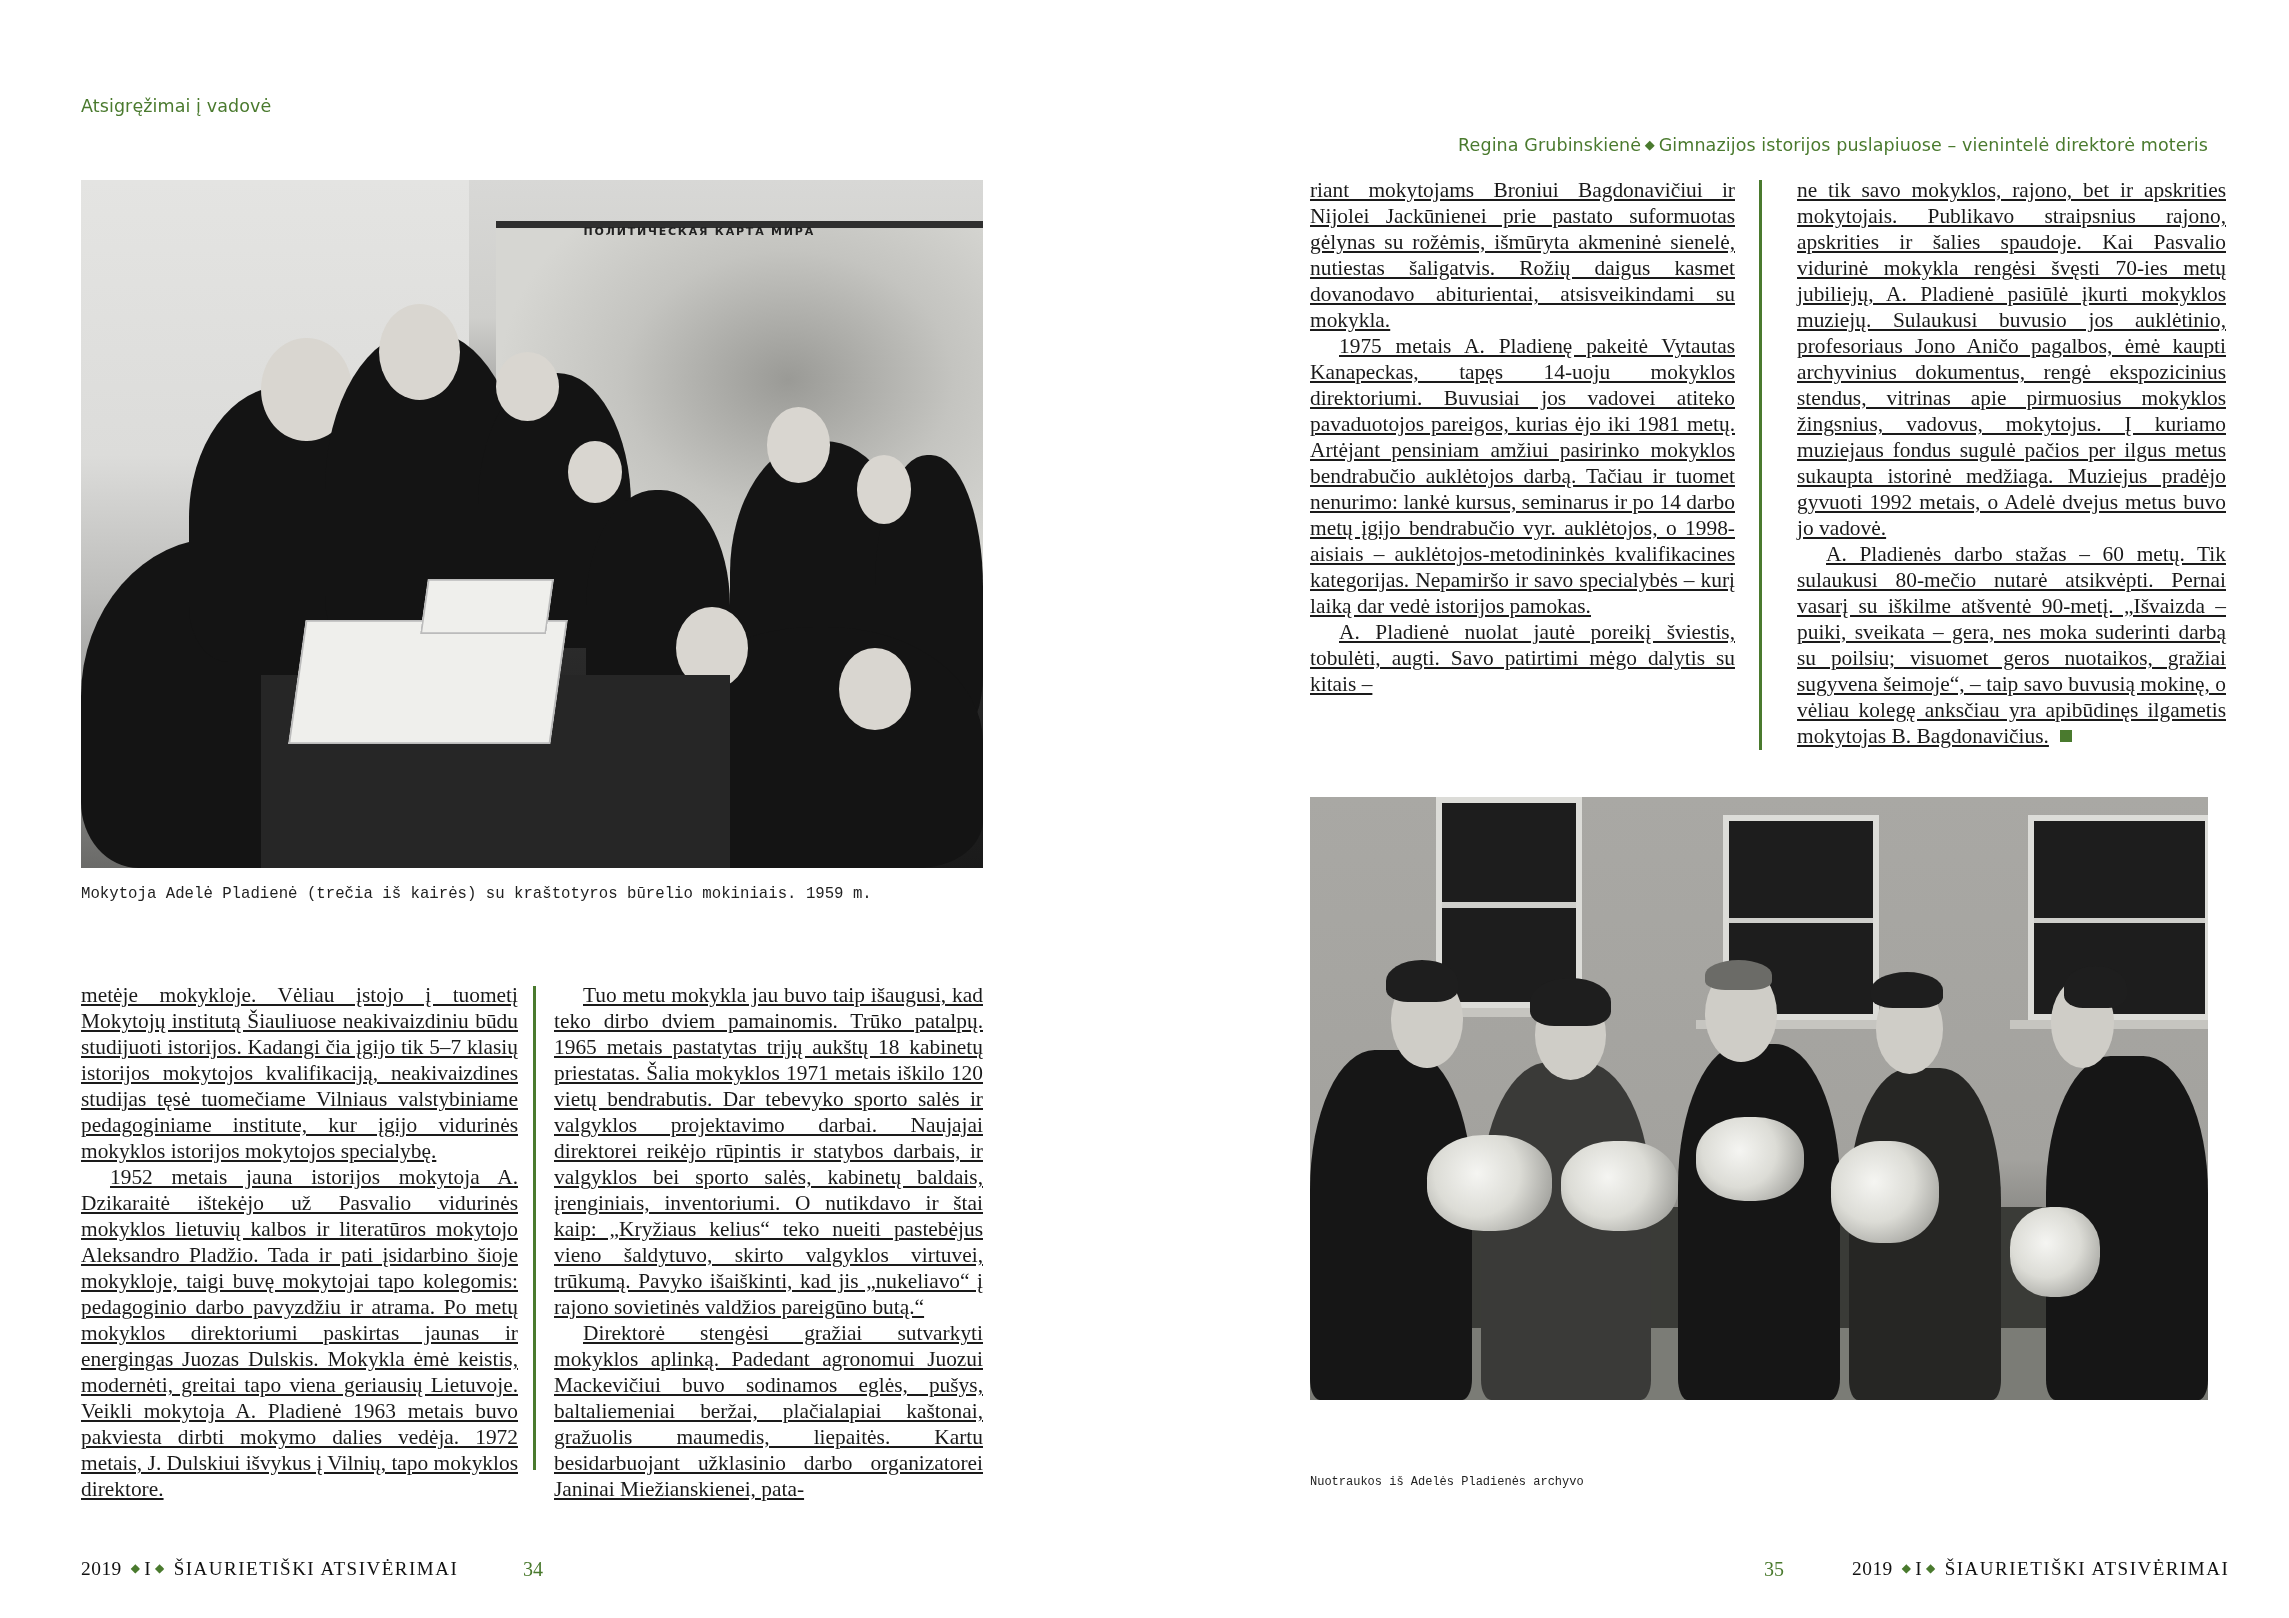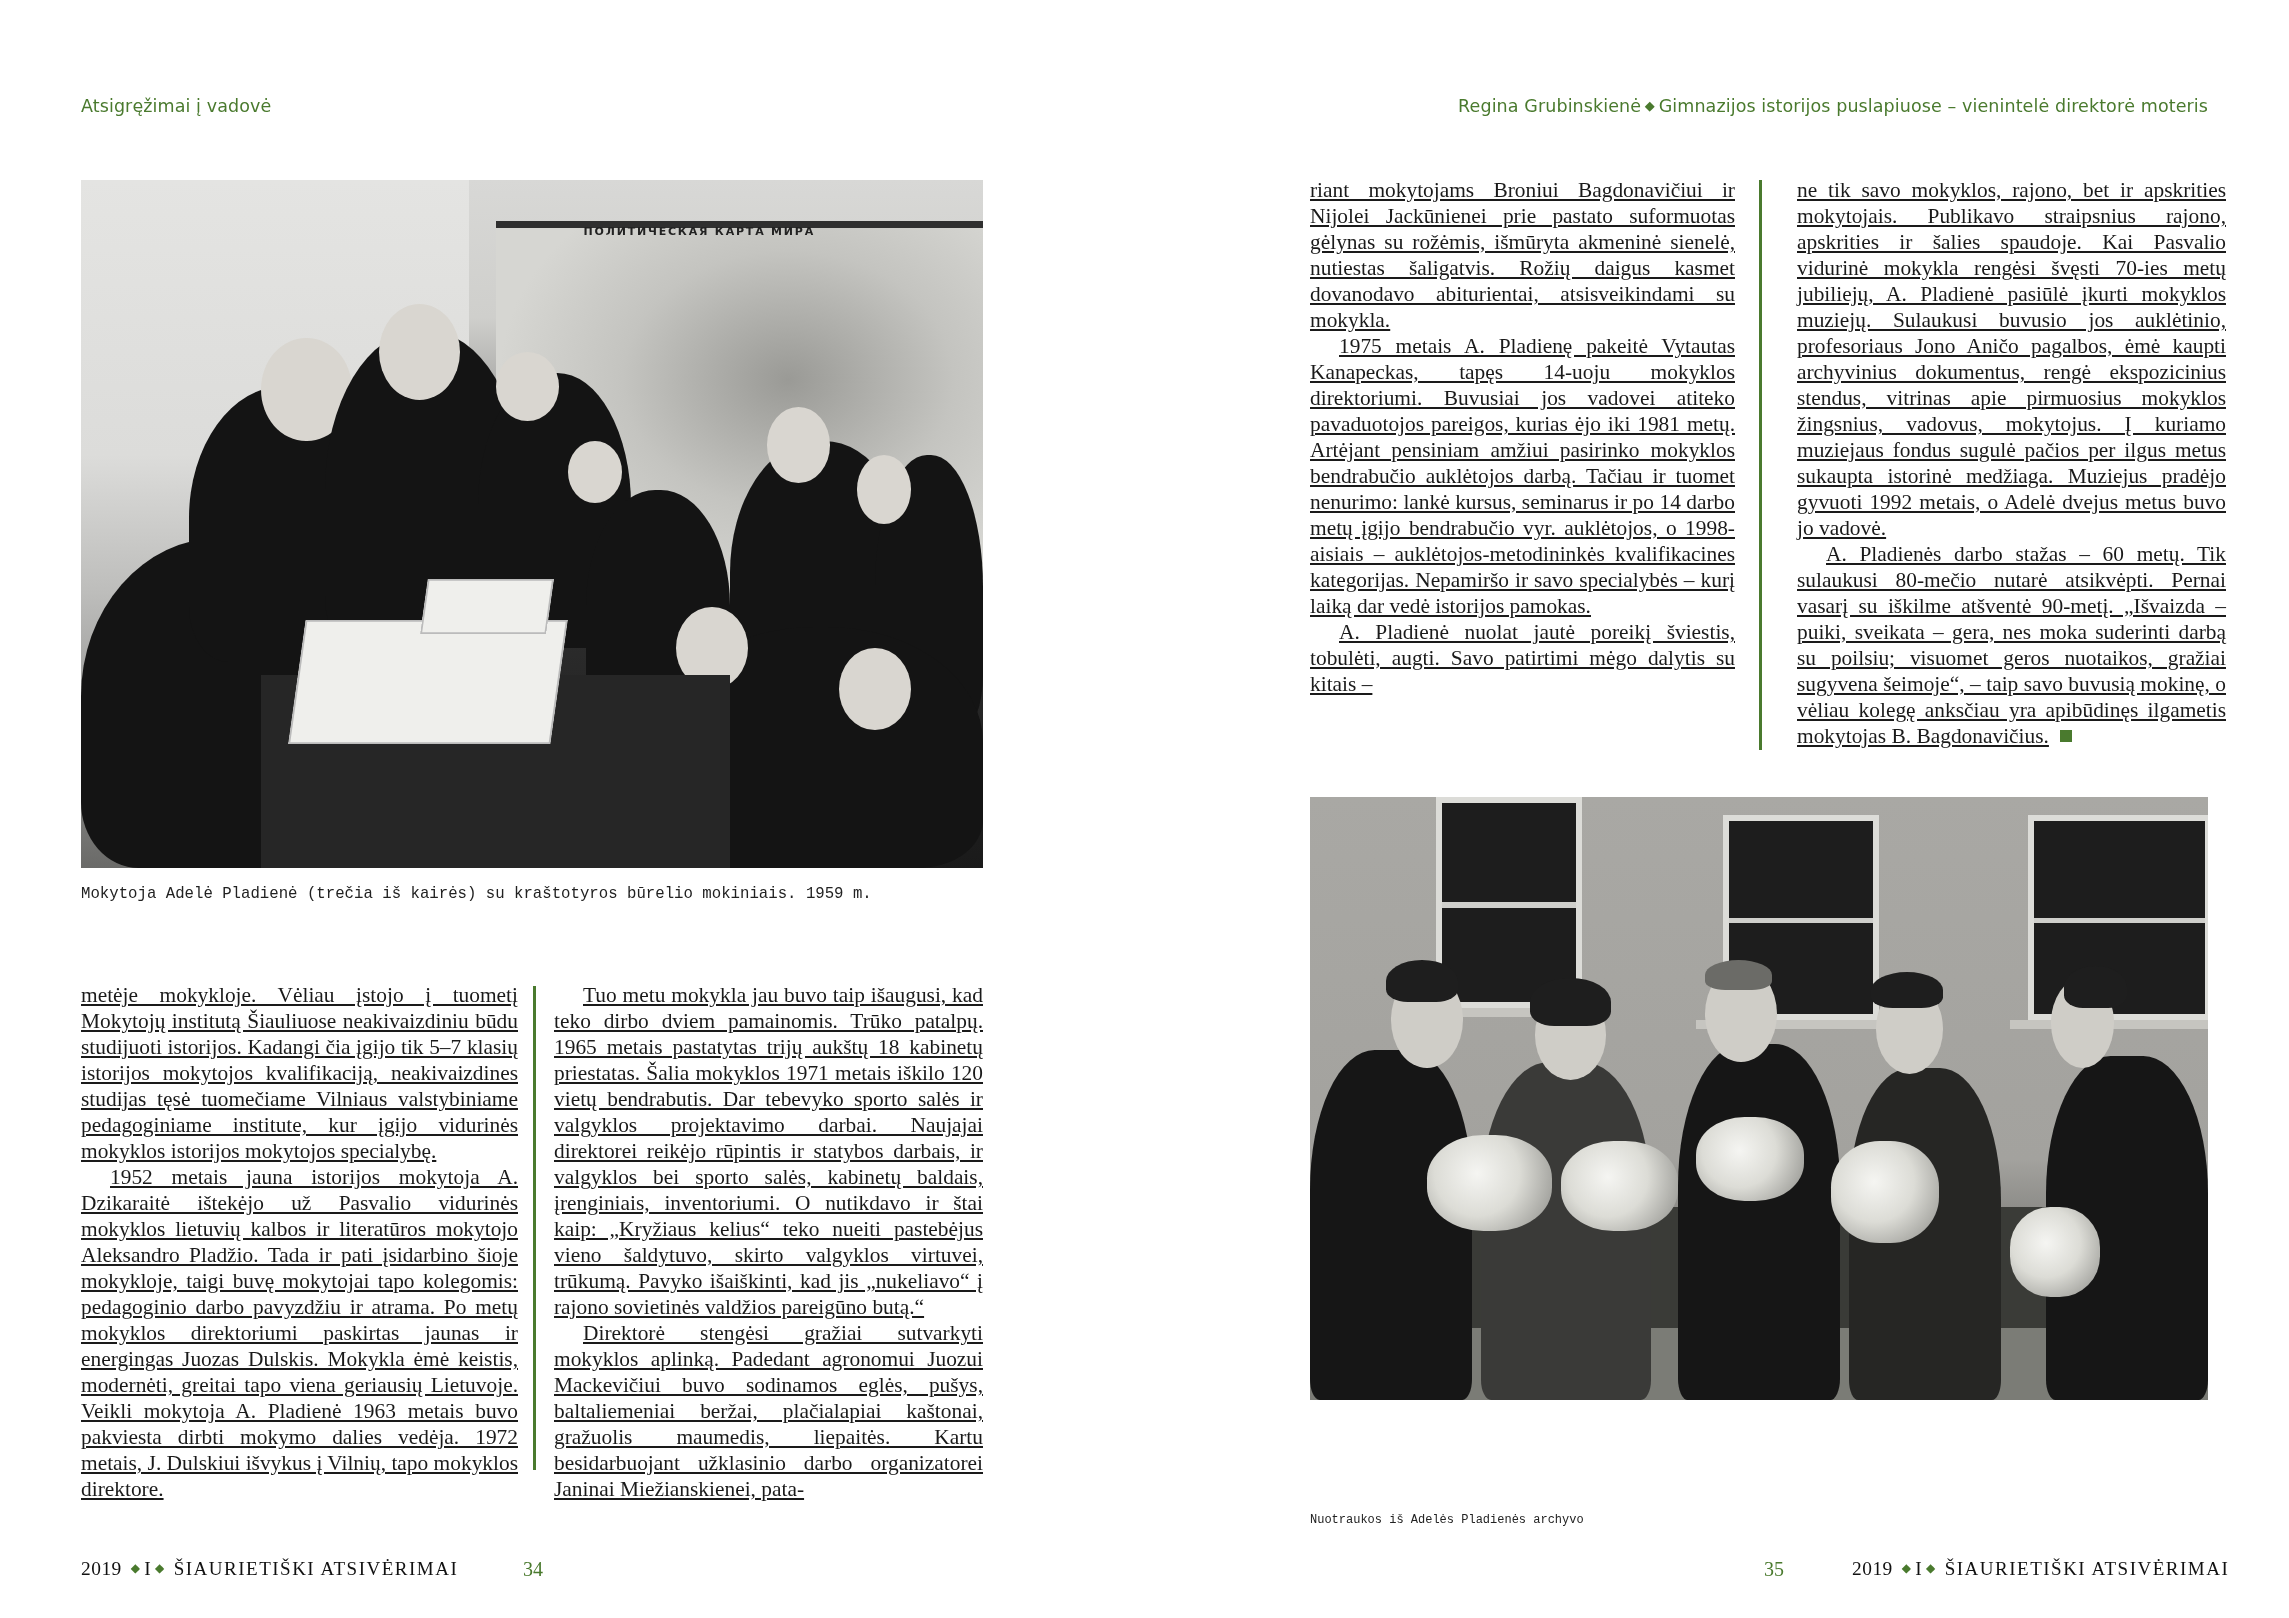--- a/index.html
+++ b/index.html
@@ -19,21 +19,21 @@
 
     .photo {
       position: absolute; overflow: hidden;
       background: #555;
     }
     .caption {
       position: absolute;
       font-family: Liberation Mono, monospace;
       color: #222; font-size: 15.7px; line-height: 25px;
     }
-    .caption.small { font-size: 12px; line-height: 16.6px; margin-top: 38px; }
+    .caption.small { font-size: 12px; line-height: 16.6px; }
 
     .col {
       position: absolute;
       font-family: "Liberation Serif", "DejaVu Serif", serif;
       font-size: 21.4px; line-height: 26px; color: #1a1a1a;
       text-align: justify; hyphens: manual; text-decoration: underline;
     }
     .col p { margin: 0; }
     .col p.indent { text-indent: 29px; }
     .col .subhead {
@@ -127,21 +127,21 @@
 
     <div class="footer" style="left:81px;">
       <span>2019</span>
       <span class="gem">◆</span><span>I</span><span class="gem">◆</span>
       <span class="mag">ŠIAURIETIŠKI ATSIVĖRIMAI</span>
     </div>
     <div class="page-num" style="left:523px;">34</div>
   </div>
 
   <div class="page page-right">
-    <div class="running-head" style="right:81px;">
+    <div class="running-head" style="right:81px;margin-top:39px;">
       <span>Regina Grubinskienė</span><span class="diamond">◆</span><span>Gimnazijos istorijos puslapiuose – vienintelė direktorė moteris</span>
     </div>
 
     <div class="col" style="left:166px; top:177px; width:425px;">
       <p>riant mokytojams Broniui Bagdonavičiui ir Nijolei Jackūnienei prie pastato suformuotas gėlynas su rožėmis, išmūryta akmeninė sienelė, nutiestas šaligatvis. Rožių daigus kasmet dovanodavo abiturientai, atsisveikindami su mokykla.</p>
       <p class="indent">1975 metais A. Pladienę pakeitė Vytautas Kanapeckas, tapęs 14-uoju mokyklos direktoriumi. Buvusiai jos vadovei atiteko pavaduotojos pareigos, kurias ėjo iki 1981 metų. Artėjant pensiniam amžiui pasirinko mokyklos bendrabučio auklėtojos darbą. Tačiau ir tuomet nenurimo: lankė kursus, seminarus ir po 14 darbo metų įgijo bendrabučio vyr. auklėtojos, o 1998-aisiais – auklėtojos-metodininkės kvalifikacines kategorijas. Nepamiršo ir savo specialybės – kurį laiką dar vedė istorijos pamokas.</p>
       <p class="indent">A. Pladienė nuolat jautė poreikį šviestis, tobulėti, augti. Savo patirtimi mėgo dalytis su kitais –</p>
     </div>
 
     <div class="col-rule" style="left:615px; top:180px; height:570px;"></div>

